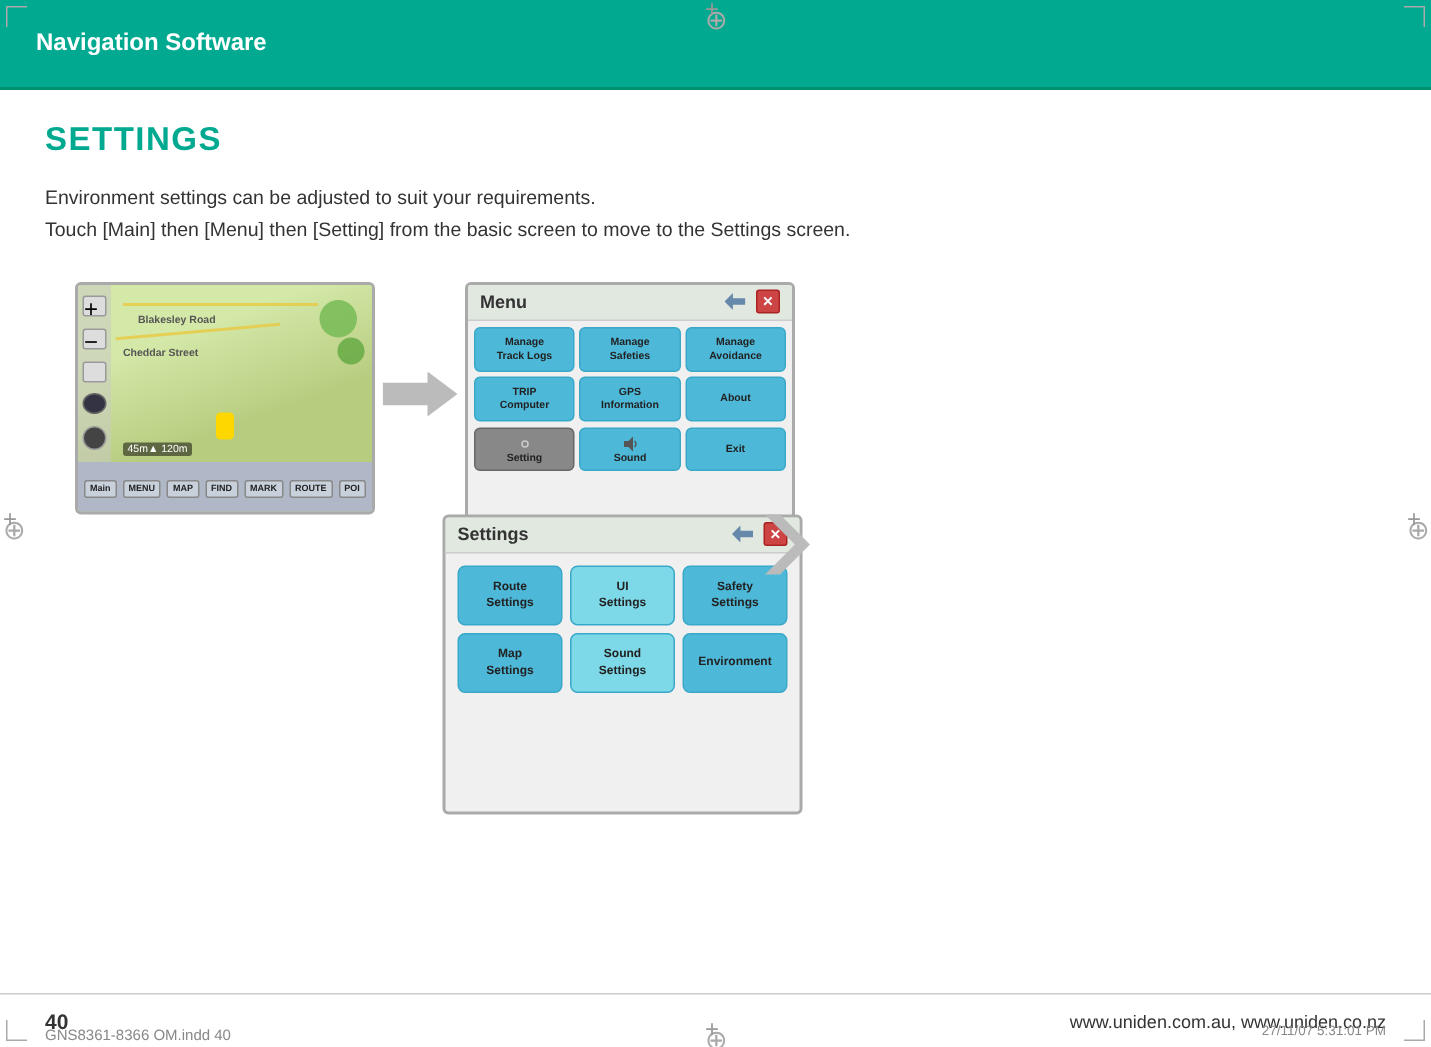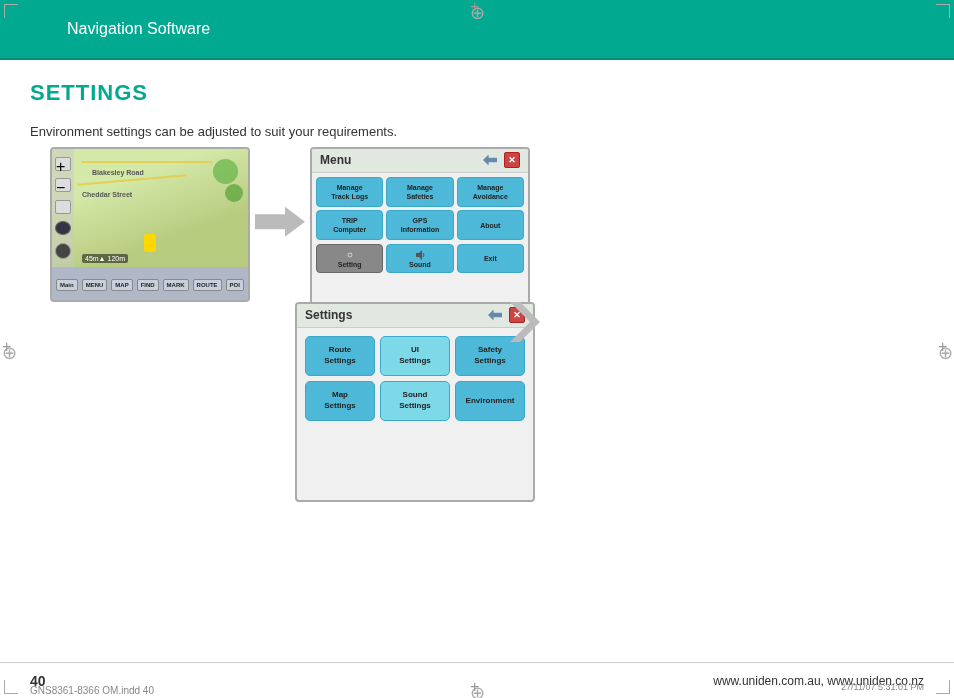--- a/index.html
+++ b/index.html
@@ -18,22 +18,21 @@
       height: 60px;
       display: flex;
       align-items: center;
       justify-content: space-between;
       padding: 0 24px;
       border-bottom: 2px solid #009070;
     }
     .header-title {
       color: #fff;
       font-size: 16px;
-      font-weight: normal;
-      margin-left: 43px;
+      font-weight: bold;
     }
     .logo {
       color: #fff;
       font-size: 32px;
       font-weight: 900;
       font-style: italic;
       letter-spacing: -1px;
     }
     .logo sup {
       font-size: 14px;
@@ -52,21 +51,21 @@
       font-size: 22px;
       font-weight: 900;
       letter-spacing: 1px;
       margin-bottom: 16px;
     }
 
     .description {
       font-size: 13px;
       color: #333;
       line-height: 1.6;
-      margin-bottom: 4px;
+      margin-bottom: 24px;
     }
 
     
     .diagram-area {
       display: flex;
       align-items: flex-start;
       justify-content: flex-start;
       position: relative;
       margin-left: 20px;
     }
@@ -398,20 +397,21 @@
 <div class="crosshair" style="top:50%; right:2px; transform:translateY(-50%);"><span style="font-size:18px;color:#aaa;">⊕</span></div>
 
 <div class="header">
   <span class="header-title">Navigation Software</span>
 </div>
 
 <div class="content">
   <div class="section-title">SETTINGS</div>
   <div class="description">
     <div>Environment settings can be adjusted to suit your requirements.</div>
+    <div>Touch [Main] then [Menu] then [Setting] from the basic screen to move to the Settings screen.</div>
   </div>
 
   <div class="diagram-area" style="position:relative;">
 
     <div class="nav-screen">
       <div class="nav-map-area">
         <div class="nav-sidebar">
           <div class="nav-sidebar-btn">+</div>
           <div class="nav-sidebar-btn">−</div>
           <div class="nav-sidebar-btn"></div>

